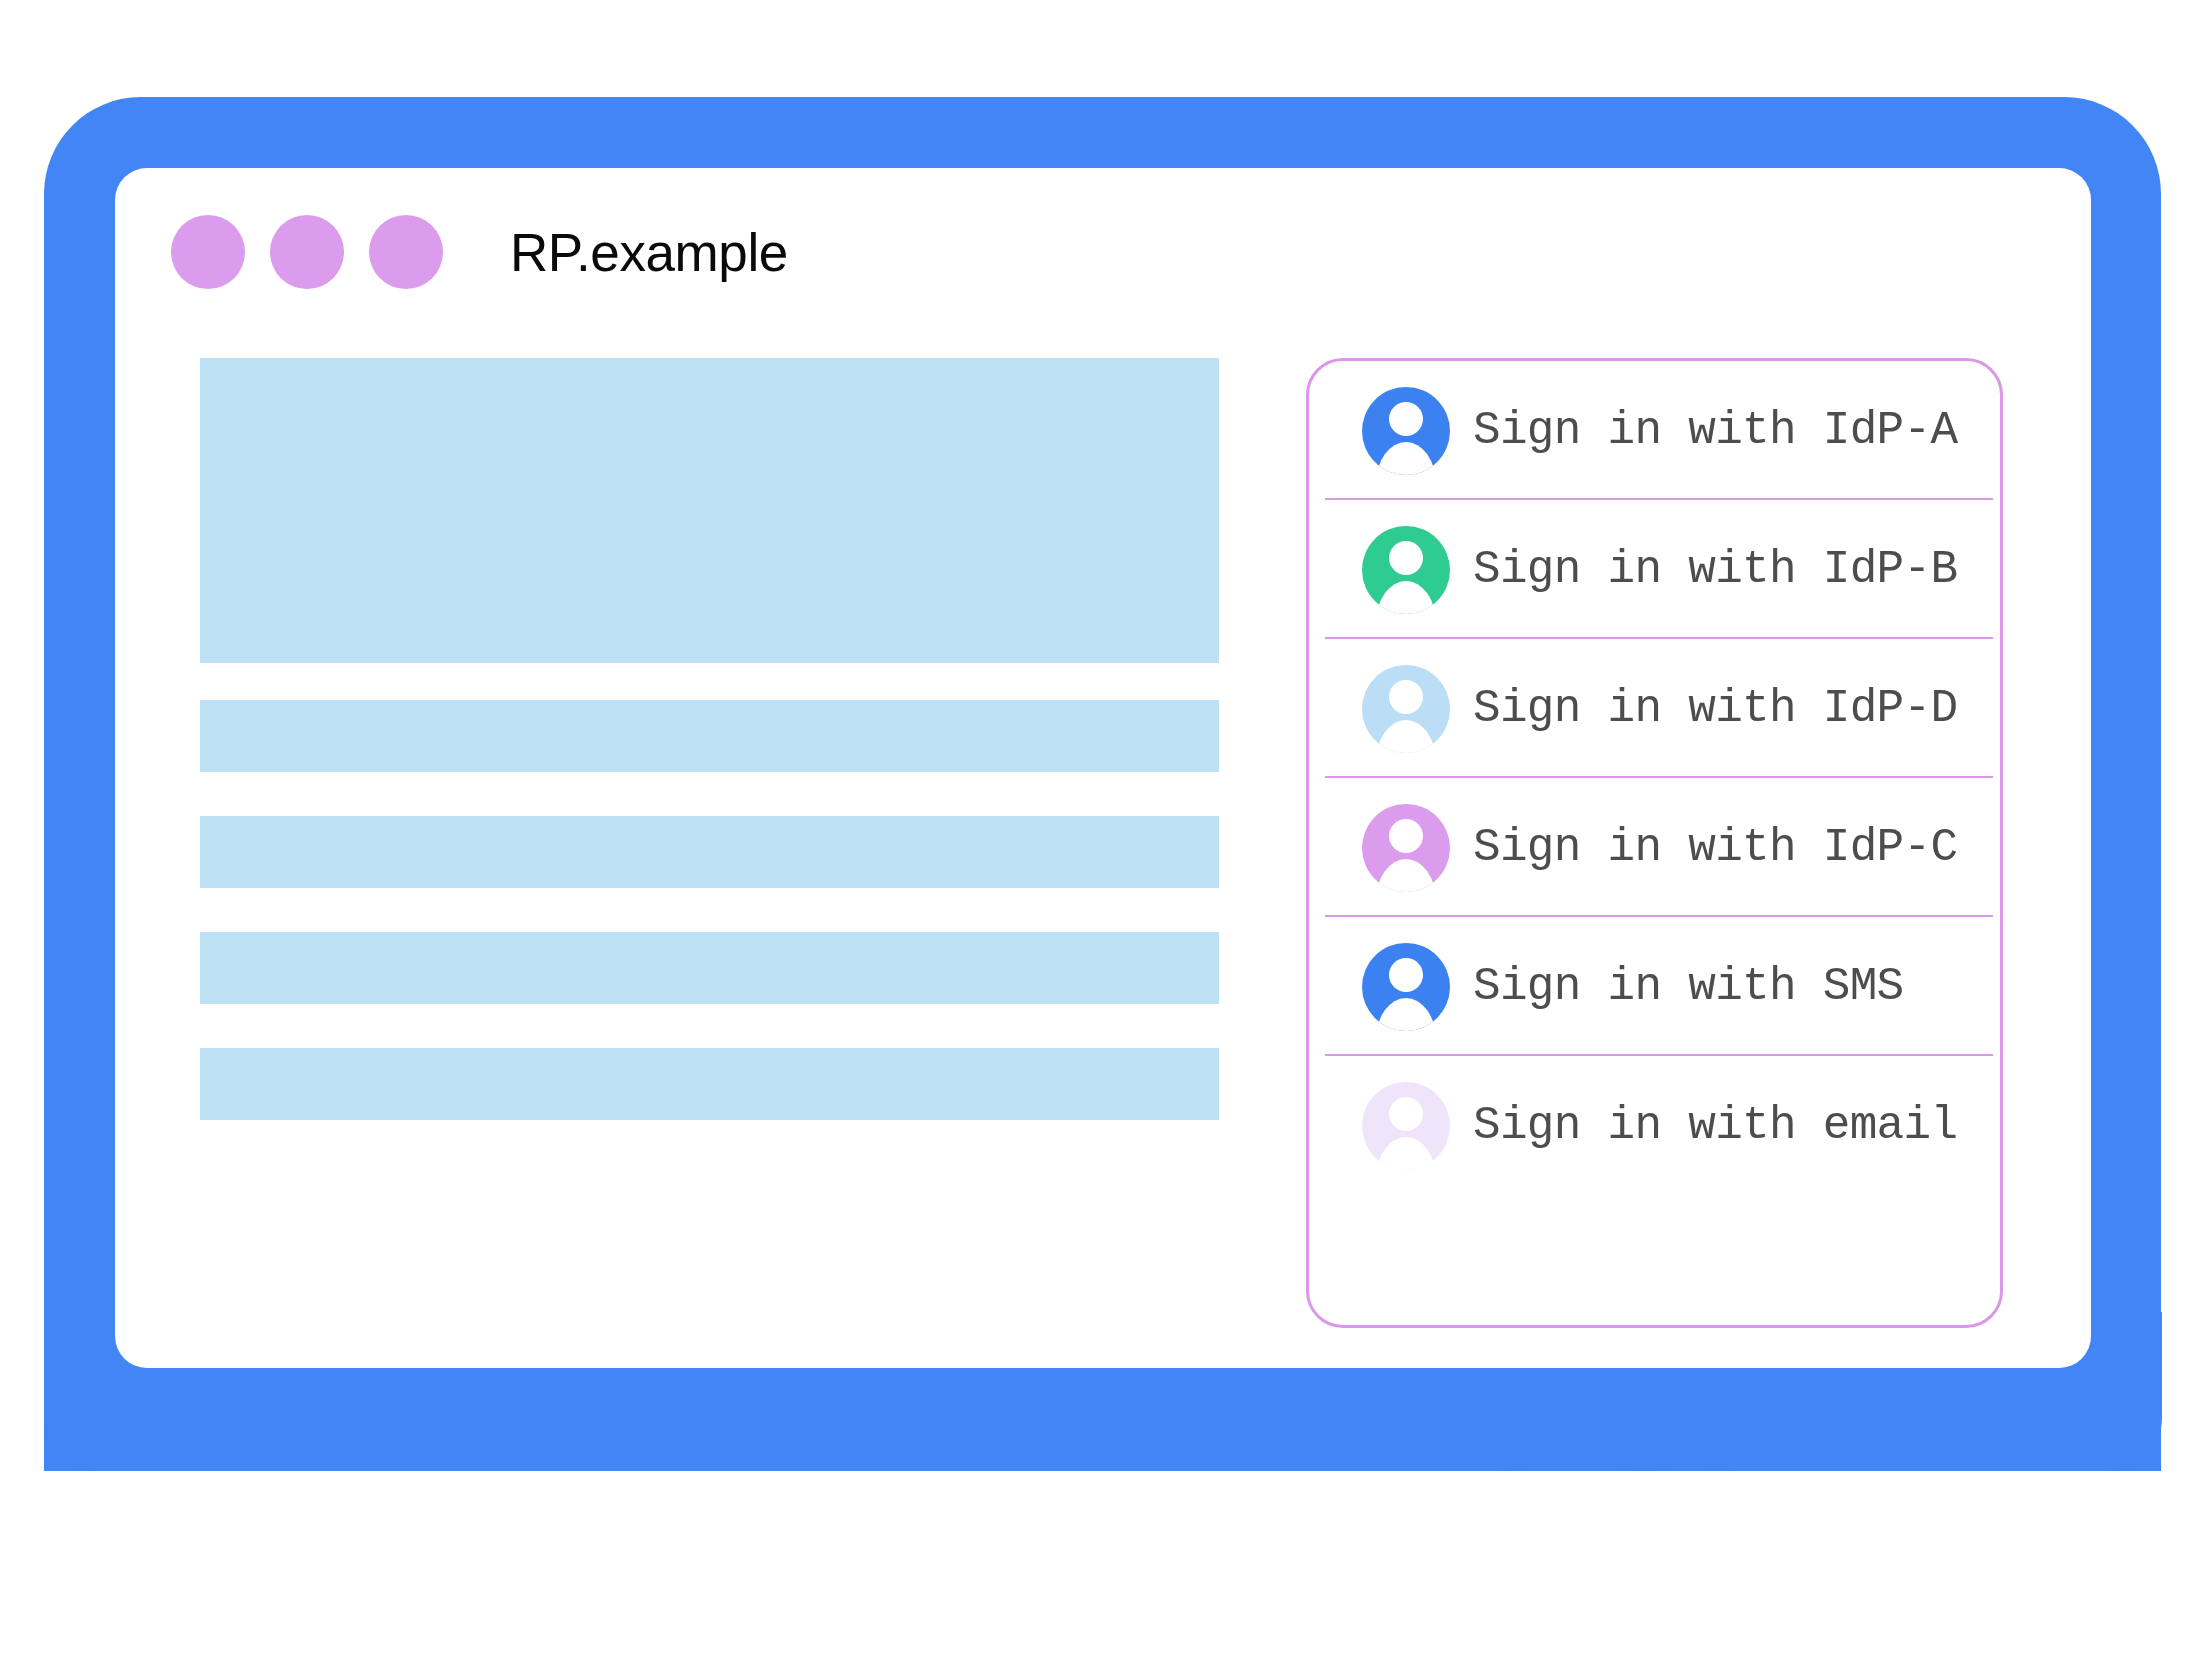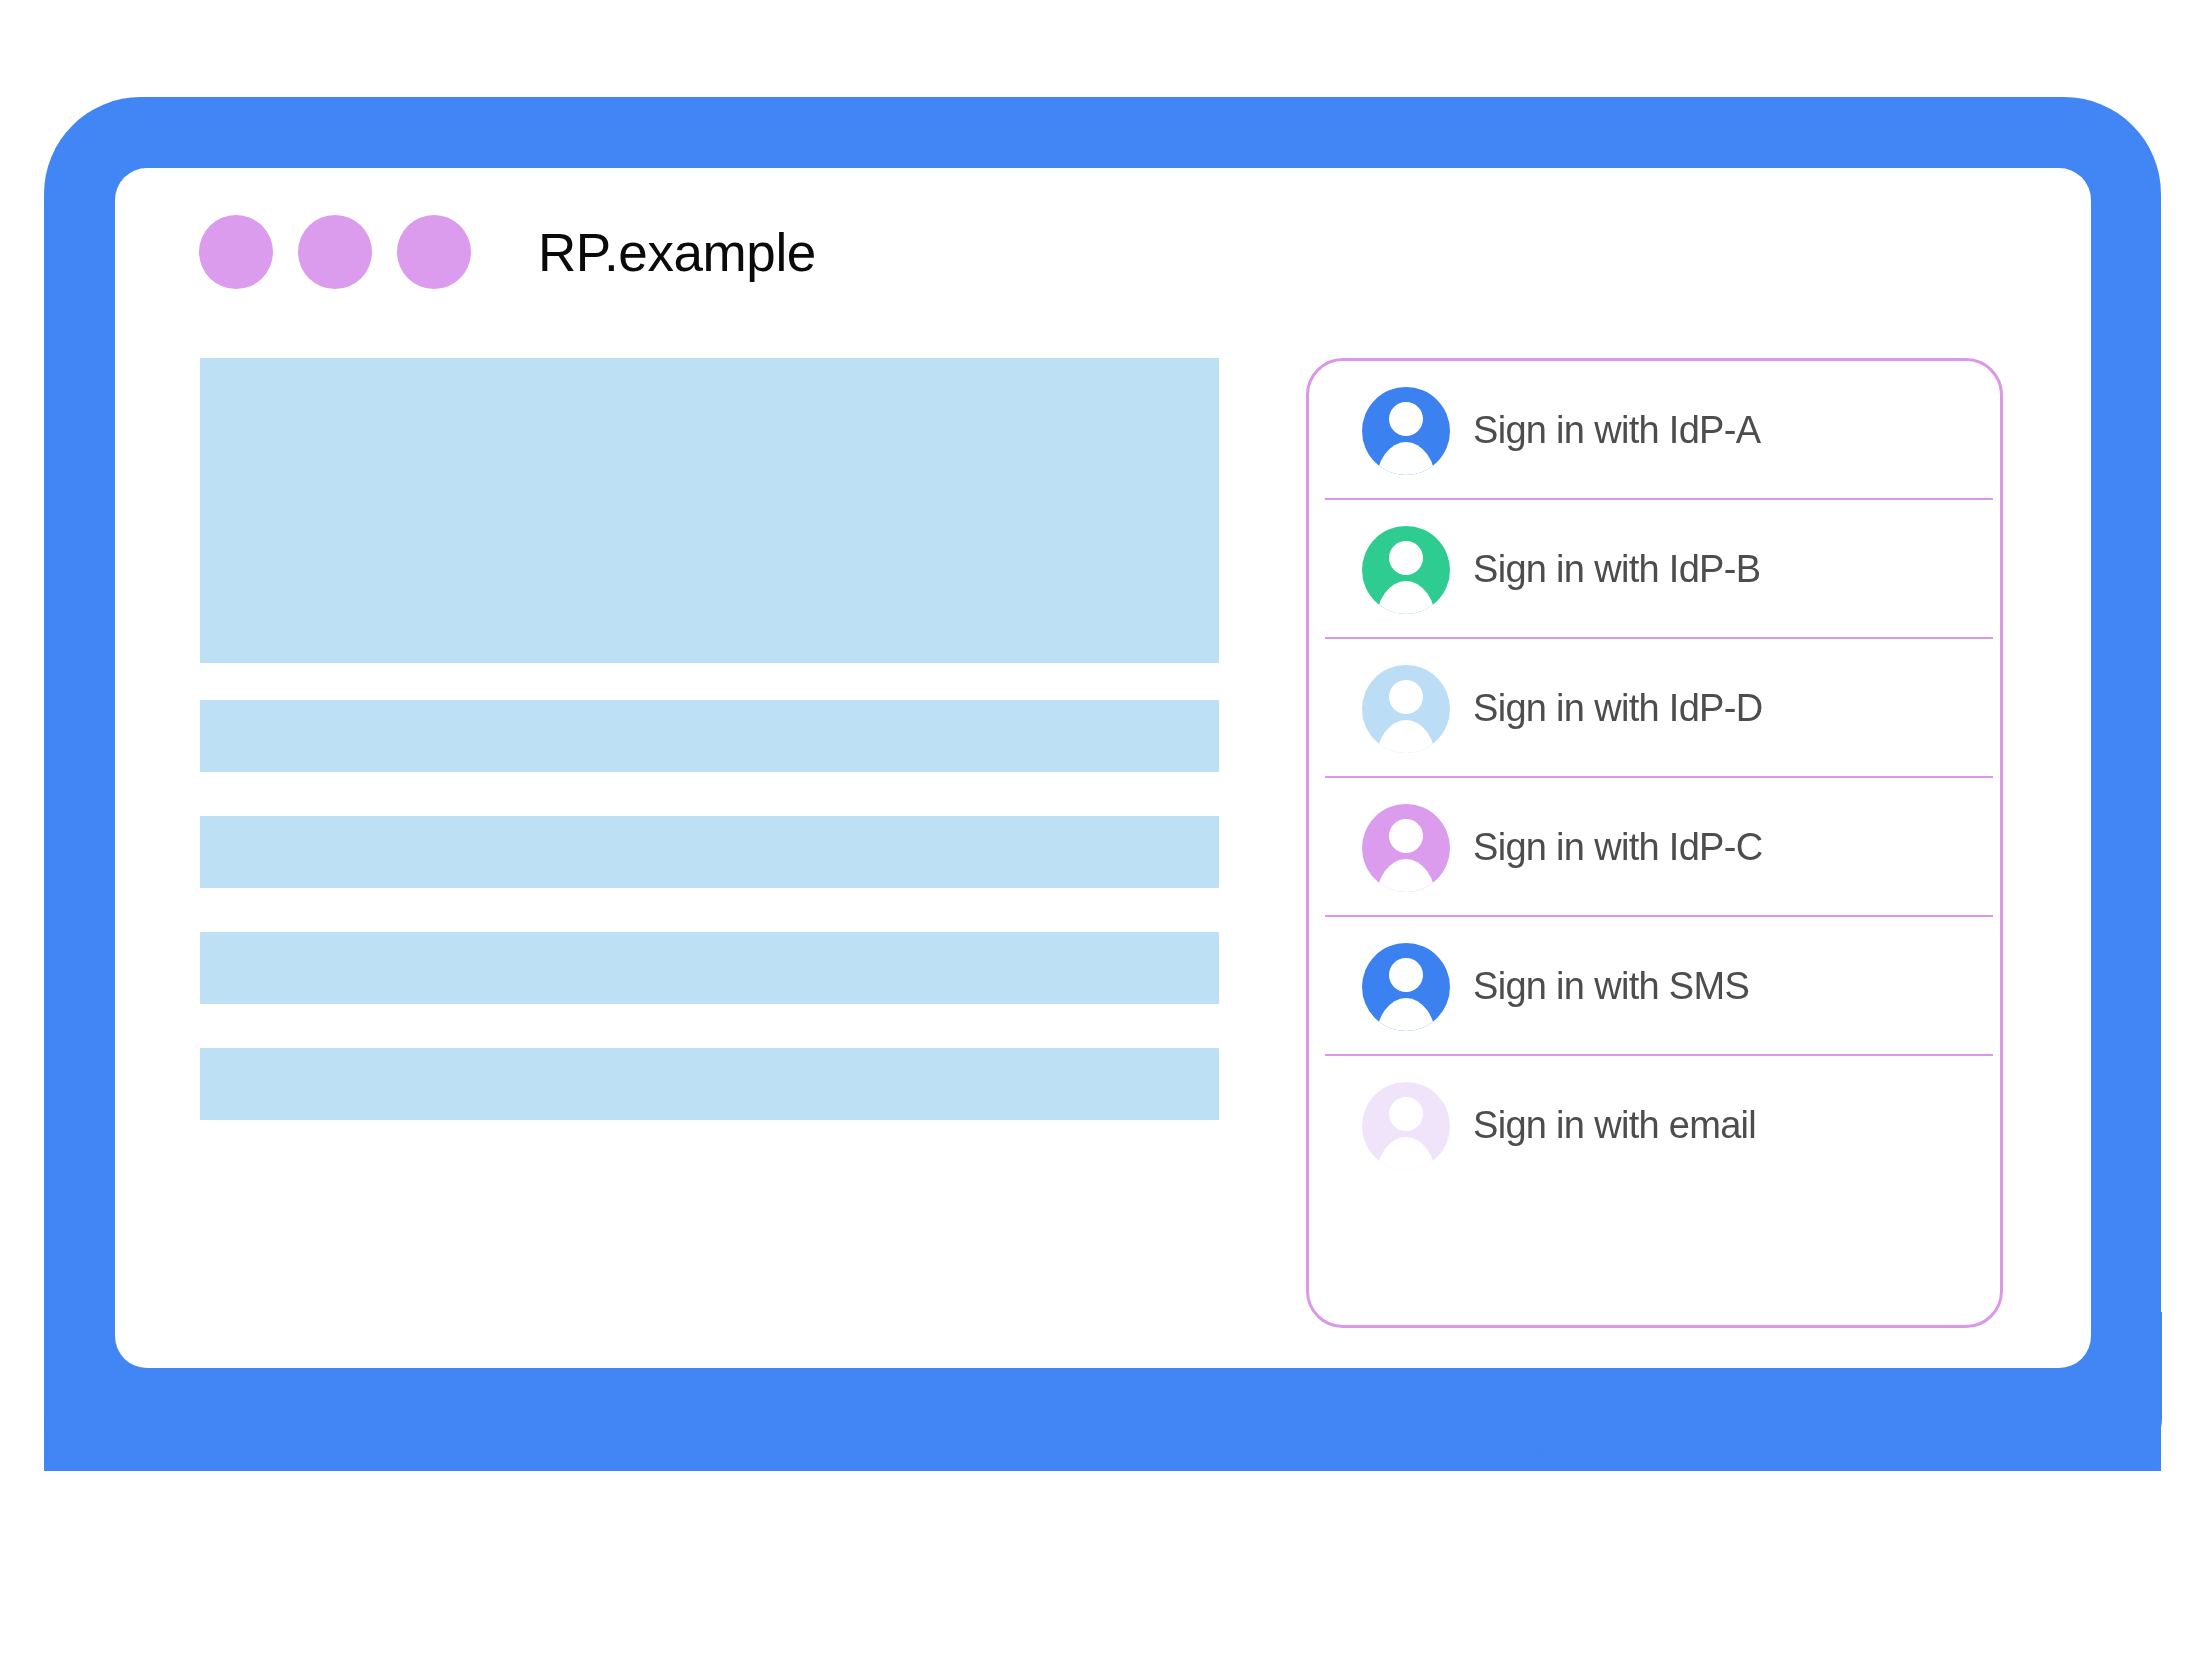--- a/index.html
+++ b/index.html
@@ -90,21 +90,21 @@
   }
 
   
   #titlebar {
     position: absolute;
     left: 0; top: 0;
     width: 100%;
     height: 168px;
     display: flex;
     align-items: center;
-    padding-left: 84px;
+    padding-left: 56px;
     box-sizing: border-box;
   }
   .window-dot {
     width: 74px;
     height: 74px;
     border-radius: 50%;
     background: var(--dot);
     margin-right: 25px;
     flex: 0 0 auto;
   }
@@ -186,23 +186,23 @@
     left: 50%;
     top: 55px;
     transform: translateX(-50%);
     width: 60px;
     height: 60px;
     border-radius: 50% 50% 0 0 / 70% 70% 0 0;
     background: #ffffff;
   }
   .signin-label {
     margin-left: 23px;
-    font-size: 38px;
+    font-size: 46px;
     color: var(--label-color);
-    font-family: Liberation Sans, sans-serif;
+    font-family: Liberation Mono, monospace;
     letter-spacing: -0.7px;
     white-space: nowrap;
   }
 </style>
 </head>
 <body>
 
 <div id="device-frame">
 
   <div class="bezel-main"></div>

